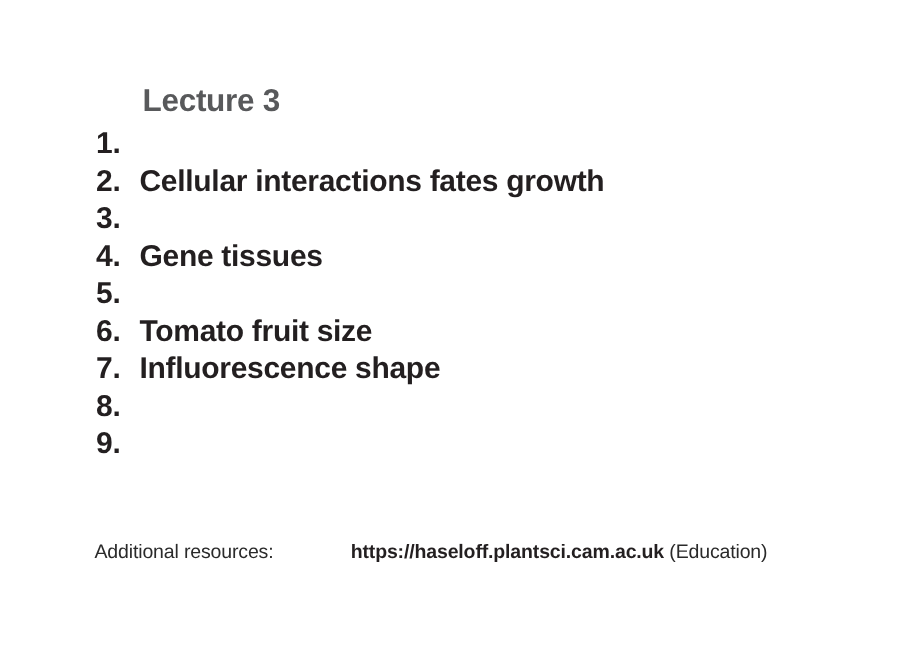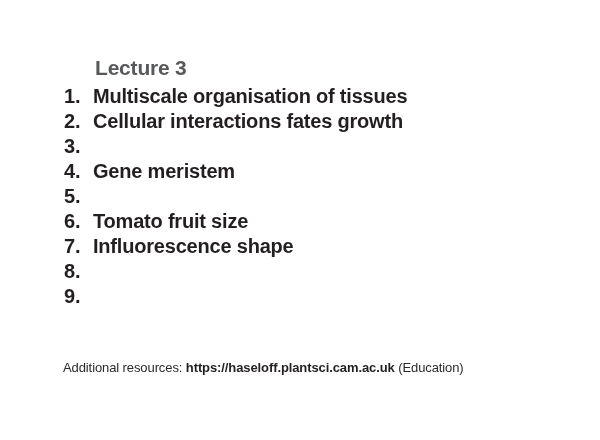--- a/index.html
+++ b/index.html
@@ -61,44 +61,44 @@
     top: 359px;
     font-size: 13px;
     line-height: 18px;
     color: #2a2a2a;
     letter-spacing: -0.1px;
     white-space: nowrap;
   }
   .footer .bold {
     font-weight: bold;
     color: #231f20;
+    margin-left: 48px;
   }
 </style>
 </head>
 <body>
 
 <div class="slide">
 
   <div class="title">Lecture 3</div>
 
   <div class="topics">
     <div class="topic-row">
       <span class="topic-num">1.</span>
-      <span class="topic-text">Multiscale organisation of tissues</span>
     </div>
     <div class="topic-row">
       <span class="topic-num">2.</span>
       <span class="topic-text">Cellular interactions fates growth</span>
     </div>
     <div class="topic-row">
       <span class="topic-num">3.</span>
     </div>
     <div class="topic-row">
       <span class="topic-num">4.</span>
-      <span class="topic-text">Gene meristem</span>
+      <span class="topic-text">Gene tissues</span>
     </div>
     <div class="topic-row">
       <span class="topic-num">5.</span>
     </div>
     <div class="topic-row">
       <span class="topic-num">6.</span>
       <span class="topic-text">Tomato fruit size</span>
     </div>
     <div class="topic-row">
       <span class="topic-num">7.</span>

